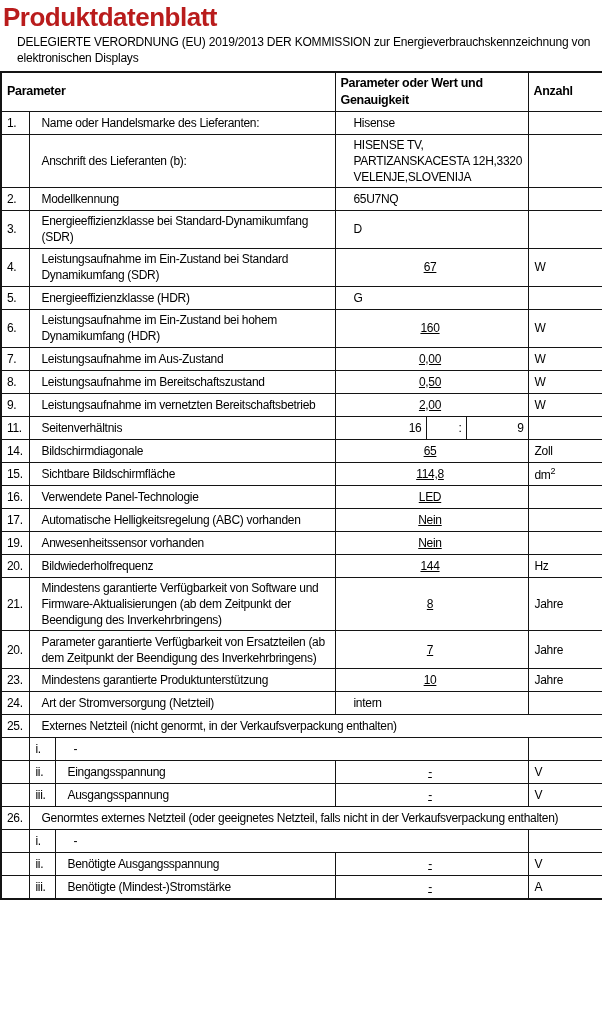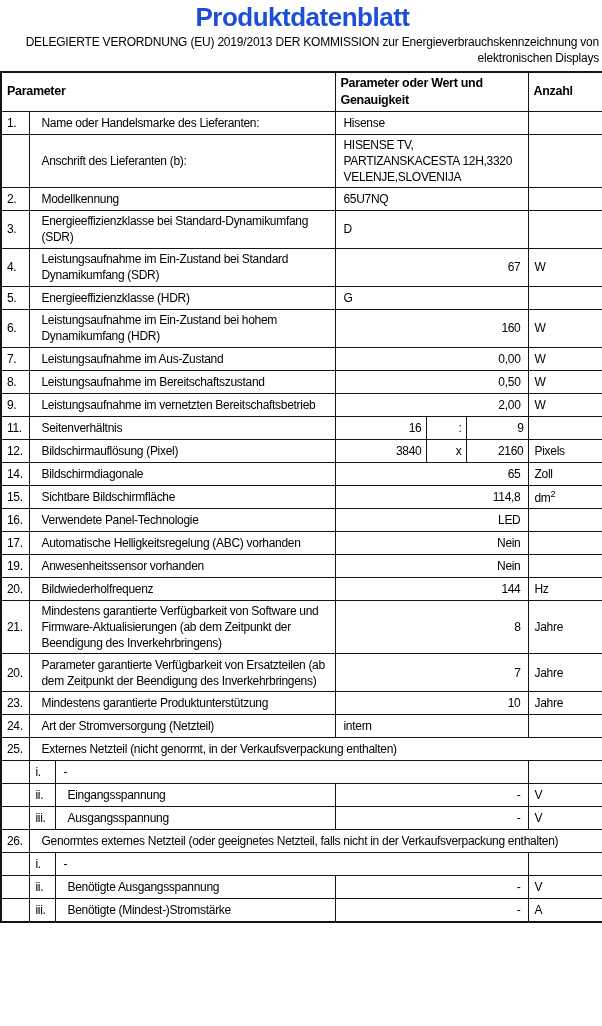--- a/index.html
+++ b/index.html
@@ -17,21 +17,20 @@
     margin:3px 0 1px 3px;
     letter-spacing:-0.5px;
     line-height:1.1;
   }
   .page-subtitle{
     font-size:12px;
     letter-spacing:-0.2px;
     line-height:1.35;
     margin:2px 3px 5px 17px;
     max-width:596px;
-    text-align:right;
   }
   table.datasheet{
     border-collapse:collapse;
     table-layout:fixed;
     width:602px;
     border:2px solid #141414;
   }
   .datasheet td, .datasheet th{
     border:1px solid #141414;
     font-size:12px;
@@ -48,31 +47,31 @@
     text-align:left;
     padding-left:5px;
   }
   tr.h1{height:23px;}
   tr.h2{height:38px;}
   tr.h3{height:52px;}
   tr.hh{height:37px;}
   td.num{padding-left:5px;}
   td.subnum{padding-left:6px;}
   td.label{padding-left:12px;}
-  td.val-l{text-align:left;padding-left:8px;}
-  td.val-r{text-align:right;padding-right:7px;}
+  td.val-l{text-align:left;padding-left:18px;}
+  td.val-r{text-align:center;padding-right:7px;text-decoration:underline;}
   td.ctr{text-align:right;}
   td.unit{padding-left:6px;}
   td.unit sup{font-size:9px;}
 </style>
 </head>
 <body>
 
 <div class="doc">
-  <div class="page-title" style="color: #1d4ed8; text-align: center;">Produktdatenblatt</div>
+  <div class="page-title" style="color: #b91c1c;">Produktdatenblatt</div>
   <div class="page-subtitle">DELEGIERTE VERORDNUNG (EU) 2019/2013 DER KOMMISSION zur Energieverbrauchskennzeichnung von elektronischen Displays</div>
 
   <table class="datasheet">
     <colgroup>
       <col style="width:28px">
         <col style="width:26px">
         <col style="width:280px">
       <col style="width:91px">
         <col style="width:40px">
         <col style="width:62px">
@@ -159,28 +158,20 @@
 
     <tr class="h1">
       <td class="num">11.</td>
       <td class="label" colspan="2">Seitenverhältnis</td>
       <td class="ctr">16</td>
       <td class="ctr">:</td>
       <td class="ctr">9</td>
       <td class="unit"></td>
     </tr>
 
-    <tr class="h1">
-      <td class="num">12.</td>
-      <td class="label" colspan="2">Bildschirmauflösung (Pixel)</td>
-      <td class="ctr">3840</td>
-      <td class="ctr">x</td>
-      <td class="ctr">2160</td>
-      <td class="unit">Pixels</td>
-    </tr>
 
 
     <tr class="h1">
       <td class="num">14.</td>
       <td class="label" colspan="2">Bildschirmdiagonale</td>
       <td class="val-r" colspan="3">65</td>
       <td class="unit">Zoll</td>
     </tr>
 
     <tr class="h1">

